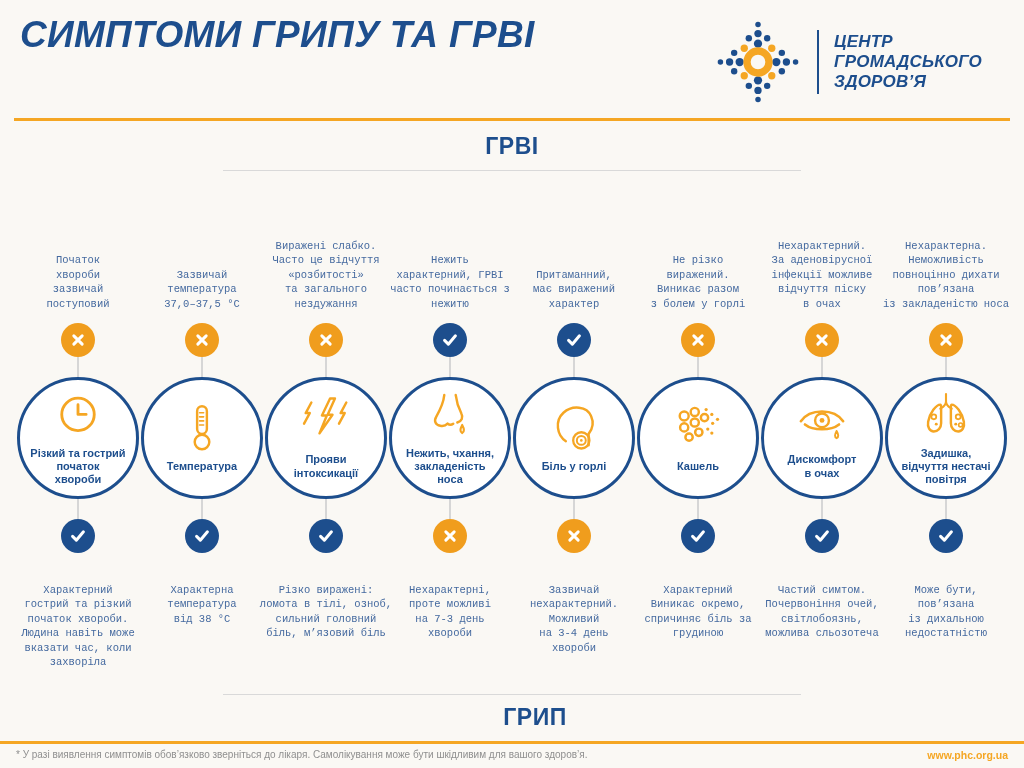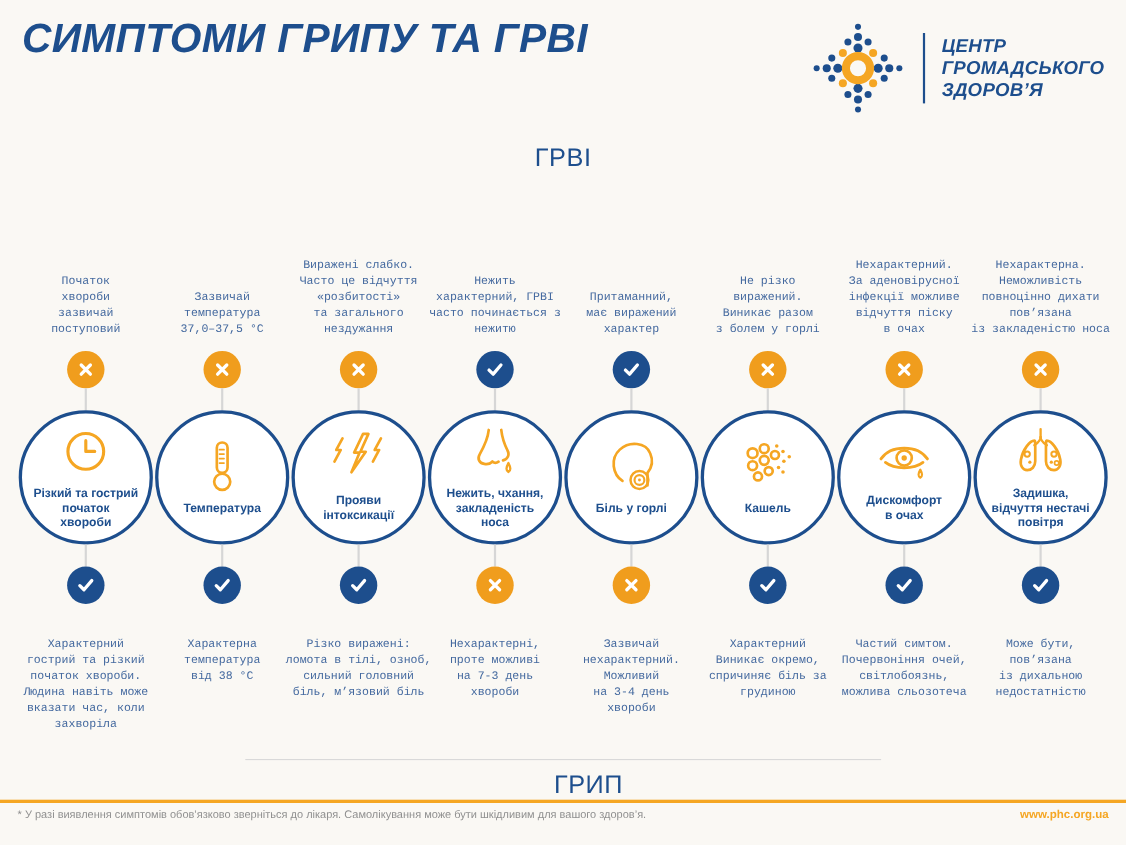--- a/index.html
+++ b/index.html
@@ -6,26 +6,26 @@
   body{
     width:1024px;height:768px;overflow:hidden;
     background:#faf8f4;
     font-family:"Liberation Sans",sans-serif;
     display:flex;flex-direction:column;
   }
   
   .header{display:flex;justify-content:space-between;align-items:flex-start;padding:16px 20px 0 20px;font-style:italic;}
   .title{font-size:37px;font-weight:bold;color:#1d4e8d;letter-spacing:.3px;line-height:1.05;}
   .subtitle{font-size:19px;color:#2f63a8;margin-top:11px;}
-  .logo{display:flex;align-items:center;gap:15px;margin-top:2px;margin-right:0;}
+  .logo{display:flex;align-items:center;gap:15px;margin-top:2px;margin-right:22px;}
   .logo-divider{width:2px;height:64px;background:#1d4e8d;}
   .org-name{font-size:17px;font-weight:bold;color:#1d4e8d;line-height:1.18;white-space:pre-line;letter-spacing:.2px;}
   .orange-rule{height:3px;background:#f5a623;margin:12px 14px 0 14px;}
   
-  .section-title{text-align:center;font-size:23px;font-weight:normal;color:#1d4e8d;letter-spacing:.5px;}
+  .section-title{text-align:center;font-size:23px;font-weight:bold;color:#1d4e8d;letter-spacing:.5px;}
   .grvi-title{margin-top:12px;}
   .gray-rule{height:1px;background:#d9d9d9;width:578px;margin:10px auto 0 auto;}
   
   .columns{display:flex;padding:0 16px;margin-top:62px;}
   .column{flex:1;display:flex;flex-direction:column;align-items:center;}
   .col-text{
     width:134px;margin-left:-5px;margin-right:-5px;
     text-align:center;font-size:10.5px;line-height:1.38;color:#44699f;
     white-space:pre-line;
     font-family:Liberation Mono, monospace;
@@ -41,21 +41,21 @@
   .connector{width:2px;height:20px;background:#d6d6d6;}
   .symptom-circle{
     width:116px;height:116px;border:3px solid #1d4e8d;border-radius:50%;background:#ffffff;
     display:flex;flex-direction:column;align-items:center;justify-content:center;gap:5px;flex:none;
   }
   .symptom-icon{flex:none;}
   .circle-label{font-size:11px;font-weight:bold;color:#1d4e8d;text-align:center;line-height:1.2;white-space:pre-line;}
   
   .gryp-section{margin-top:14px;}
   .gryp-title{margin-top:9px;padding-left:46px;}
-  .footer{margin-top:auto;border-top:3px solid #f5a623;display:flex;justify-content:space-between;align-items:flex-end;padding:5px 16px 21px 16px;}
+  .footer{margin-top:auto;border-top:3px solid #f5a623;display:flex;justify-content:space-between;align-items:flex-start;padding:5px 16px 7px 16px;}
   .footer-note{font-size:10px;color:#8f8f8f;}
   .footer-url{font-size:10.5px;font-weight:bold;color:#f5a623;text-decoration:none;}
   .icon-svg{stroke:#f5a623;fill:none;stroke-linecap:round;stroke-linejoin:round;}
 </style>
 </head>
 <body>
 
 <div class="header">
   <div>
     <div class="title">СИМПТОМИ ГРИПУ ТА ГРВІ</div>

